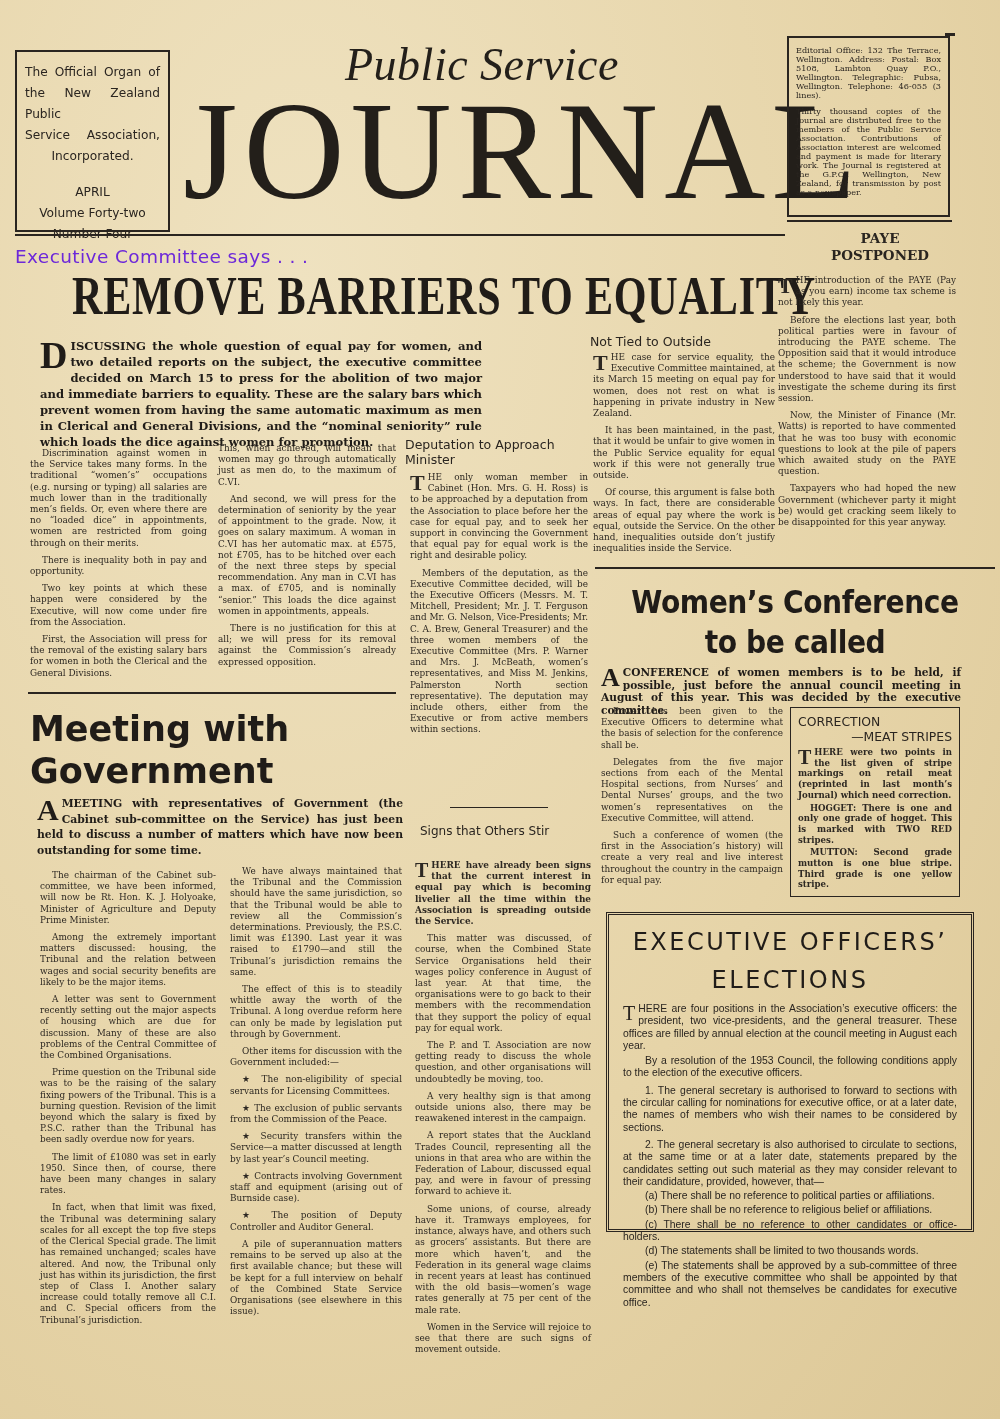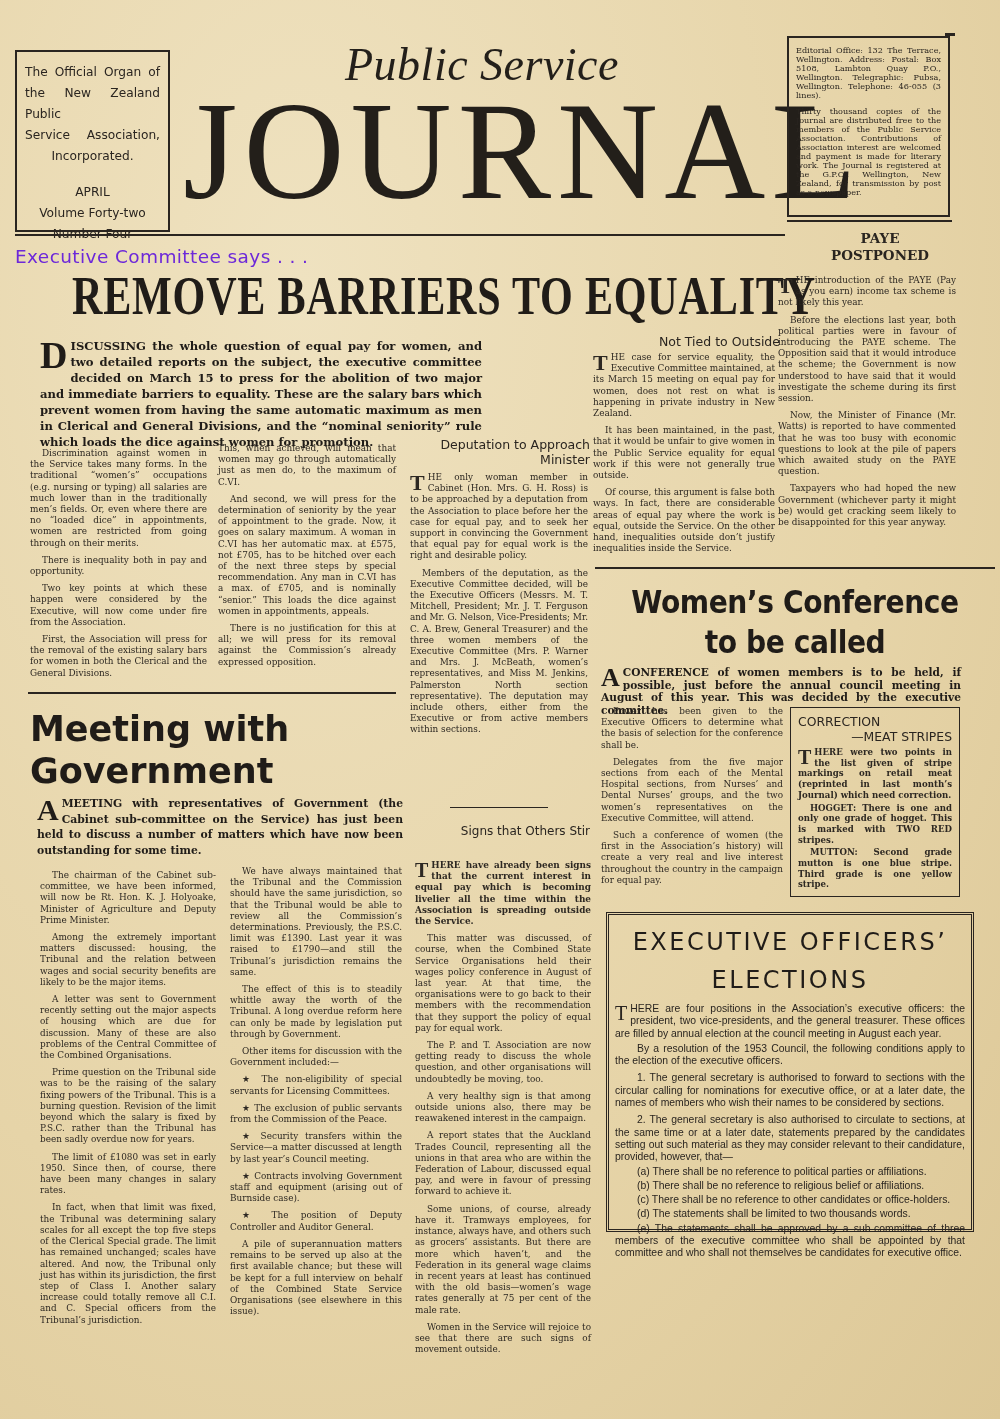--- a/index.html
+++ b/index.html
@@ -27,21 +27,21 @@
     line-height: 130px; letter-spacing: 6px; color: #231f1a; }
   .info-box { left: 787px; top: 36px; width: 163px; height: 181px; padding: 8px 7px;
     font-family: "DejaVu Serif", serif; font-size: 8.1px; line-height: 9.1px; text-align: justify; }
   .info-box p { margin-bottom: 6px; }
 
   
   .col { font-family: "DejaVu Serif", serif; font-size: 8.9px; line-height: 11.2px; text-align: justify; color: #2d2822; }
   .col p { text-indent: 12px; margin-bottom: 6px; }
   .lead { font-family: "DejaVu Serif", serif; font-weight: bold; text-align: justify; color: #201c18; }
   .drop { float: left; font-family: "Liberation Serif", serif; font-weight: bold; line-height: 0.8; margin-right: 3px; margin-top: 2px; }
-  .subhead { font-family: "DejaVu Sans", sans-serif; text-align: right; color: #2a2520; }
+  .subhead { font-family: "DejaVu Sans", sans-serif; text-align: left; color: #2a2520; }
 </style>
 </head>
 <body>
 
 <div class="abs box org-box">
   <div class="just">The Official Organ of</div>
   <div class="just">the New Zealand Public</div>
   <div class="just">Service Association,</div>
   <div>Incorporated.</div>
   <div style="margin-top:15px">APRIL</div>
@@ -165,21 +165,21 @@
 <div class="abs col" style="left:415px;top:860px;width:176px">
   <p style="text-indent:0;font-weight:bold"><span class="drop" style="font-size:20px">T</span><span>HERE have already been signs that the current interest in equal pay which is becoming livelier all the time within the Association is spreading outside the Service.</span></p>
   <p>This matter was discussed, of course, when the Combined State Service Organisations held their wages policy conference in August of last year. At that time, the organisations were to go back to their members with the recommendation that they support the policy of equal pay for equal work.</p>
   <p>The P. and T. Association are now getting ready to discuss the whole question, and other organisations will undoubtedly be moving, too.</p>
   <p>A very healthy sign is that among outside unions also, there may be reawakened interest in the campaign.</p>
   <p>A report states that the Auckland Trades Council, representing all the unions in that area who are within the Federation of Labour, discussed equal pay, and were in favour of pressing forward to achieve it.</p>
   <p>Some unions, of course, already have it. Tramways employees, for instance, always have, and others such as grocers’ assistants. But there are more which haven’t, and the Federation in its general wage claims in recent years at least has continued with the old basis—women’s wage rates generally at 75 per cent of the male rate.</p>
   <p>Women in the Service will rejoice to see that there are such signs of movement outside.</p>
 </div>
 
-<div class="abs" style="left:606px;top:912px;width:368px;height:320px;border:3px double #2a2520;padding:8px 6px">
+<div class="abs" style="left:606px;top:912px;width:368px;height:320px;border:3px double #2a2520;padding:8px 14px">
   <div class="sans" style="text-align:center;font-size:24px;line-height:38px;letter-spacing:2.5px;color:#201c18">
     <div>EXECUTIVE OFFICERS’</div>
     <div>ELECTIONS</div>
   </div>
   <div class="lib-sans" style="font-size:10.4px;line-height:12.3px;text-align:justify;margin-top:4px;color:#2a2520">
     <p style="margin-bottom:3px"><span class="drop" style="font-size:20px;font-weight:normal">T</span><span>HERE are four positions in the Association’s executive officers: the president, two vice-presidents, and the general treasurer. These offices are filled by annual election at the council meeting in August each year.</span></p>
     <p style="text-indent:22px;margin-bottom:5px">By a resolution of the 1953 Council, the following conditions apply to the election of the executive officers.</p>
     <p style="text-indent:22px;margin-bottom:5px">1. The general secretary is authorised to forward to sections with the circular calling for nominations for executive office, or at a later date, the names of members who wish their names to be considered by sections.</p>
     <p style="text-indent:22px;margin-bottom:2px">2. The general secretary is also authorised to circulate to sections, at the same time or at a later date, statements prepared by the candidates setting out such material as they may consider relevant to their candidature, provided, however, that—</p>
     <p style="text-indent:22px;margin-bottom:2px">(a) There shall be no reference to political parties or affiliations.</p>

